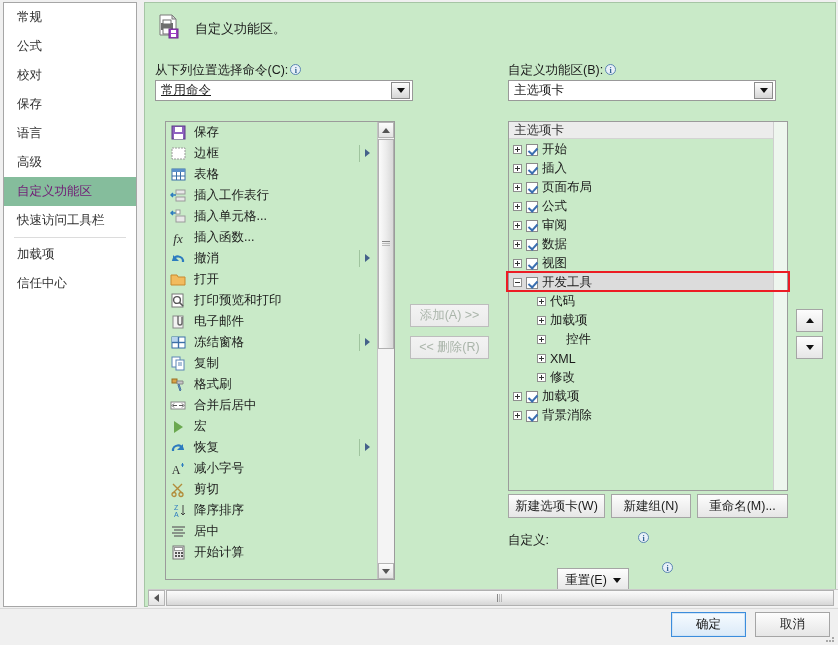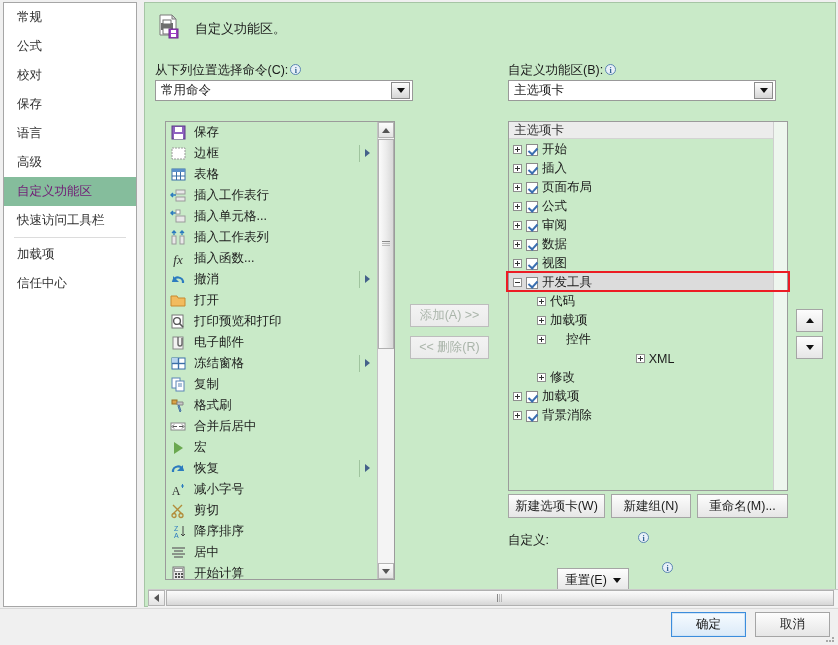--- a/index.html
+++ b/index.html
@@ -50,21 +50,21 @@
     box-sizing:border-box;display:flex;align-items:center;
   }
   .combo .ctext{flex:1;padding-left:5px;font-size:12.5px;color:#1b1b1b;white-space:nowrap;overflow:hidden;}
   .combo .cbtn{
     width:19px;height:17px;margin-right:2px;
     background:linear-gradient(#fdfdfd,#d6d6d6);
     border:1px solid #8c8c8c;box-sizing:border-box;
     display:flex;align-items:center;justify-content:center;
   }
   .tri-d{width:0;height:0;border-left:4px solid transparent;border-right:4px solid transparent;border-top:5px solid #111;}
-  #combo-left{left:10px;top:77px;width:258px;}
+  #combo-left{left:10px;top:77px;width:258px;text-decoration:underline;}
   #combo-right{left:363px;top:77px;width:268px;}
   
   .panel{
     position:absolute;background:#c9eac8;border:1px solid #9b9b9b;
     box-sizing:border-box;overflow:hidden;
   }
   #left-panel{left:20px;top:118px;width:230px;height:459px;}
   #right-panel{left:363px;top:118px;width:280px;height:370px;}
   
   #left-list{position:absolute;left:0;top:0;right:17px;bottom:0;overflow:hidden;}
@@ -265,28 +265,20 @@
           <div class="cmd">
             <span class="ico"><svg width="17" height="16" viewBox="0 0 17 16">
                 <rect x="6" y="7" width="9" height="6" fill="#e8e8e8" stroke="#9a9a9a"></rect>
                 <path d="M1 4 h6 M3 2 l-2 2 l2 2" stroke="#2c7bbf" fill="none" stroke-width="1.5"></path>
                 <rect x="6" y="1" width="4" height="4" fill="#fff" stroke="#9a9a9a"></rect>
               </svg></span>
             <span>插入单元格...</span>
           </div>
           <div class="cmd">
             <span class="ico"><svg width="17" height="16" viewBox="0 0 17 16">
-                <rect x="2" y="6" width="4" height="8" fill="#e8e8e8" stroke="#9a9a9a"></rect>
-                <rect x="10" y="6" width="4" height="8" fill="#e8e8e8" stroke="#9a9a9a"></rect>
-                <path d="M4 5 v-4 M2 3 l2 -2 l2 2 M12 5 v-4 M10 3 l2 -2 l2 2" stroke="#2c7bbf" fill="none" stroke-width="1.3"></path>
-              </svg></span>
-            <span>插入工作表列</span>
-          </div>
-          <div class="cmd">
-            <span class="ico"><svg width="17" height="16" viewBox="0 0 17 16">
                 <text x="8" y="13" font-size="13" font-style="italic" font-family="serif" text-anchor="middle" fill="#333">fx</text>
               </svg></span>
             <span>插入函数...</span>
           </div>
           <div class="cmd">
             <span class="ico"><svg width="17" height="16" viewBox="0 0 17 16">
                 <path d="M13 11 a5 5 0 0 0 -10 -1" stroke="#2c7bbf" stroke-width="2.2" fill="none"></path>
                 <path d="M3 4 l0 6 l6 0" fill="#2c7bbf"></path>
               </svg></span>
             <span>撤消</span>
@@ -478,21 +470,21 @@
             <span>代码</span>
           </div>
           <div class="trow" style="padding-left: 28px;">
             <span class="exp plus"></span>
             <span>加载项</span>
           </div>
           <div class="trow" style="padding-left: 28px; gap: 16px;">
             <span class="exp plus"></span>
             <span>控件</span>
           </div>
-          <div class="trow" style="padding-left: 28px; justify-content: center;">
+          <div class="trow" style="padding-left: 28px;">
             <span class="exp plus"></span>
             <span>XML</span>
           </div>
           <div class="trow" style="padding-left: 28px;">
             <span class="exp plus"></span>
             <span>修改</span>
           </div>
           <div class="trow" style="padding-left: 4px;">
             <span class="exp plus"></span>
             <span class="cbx checked"></span>

